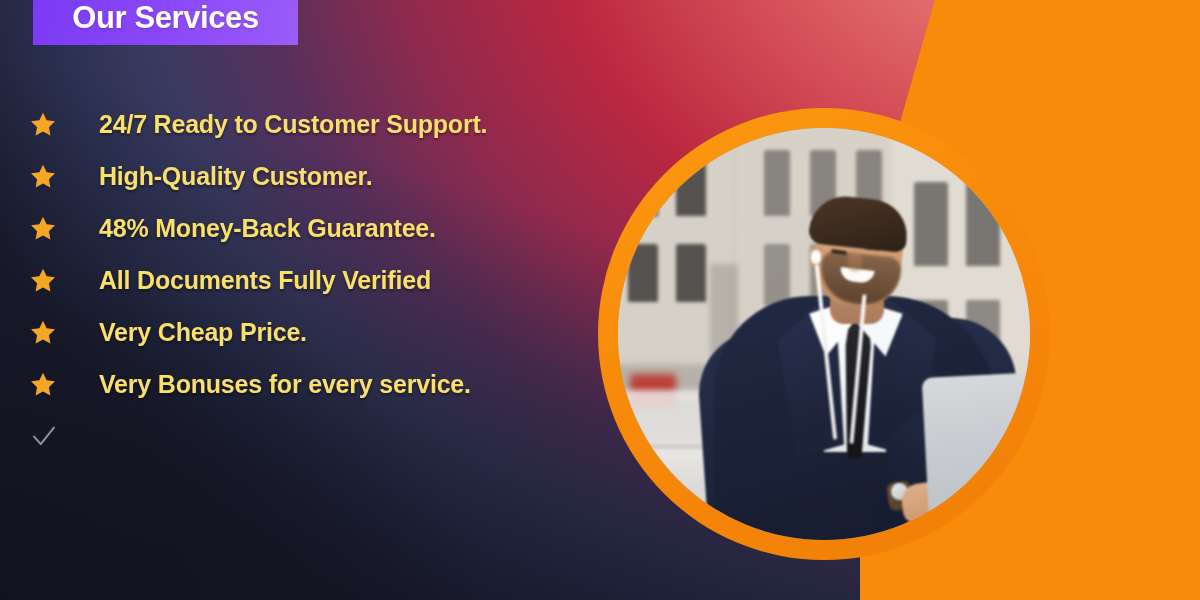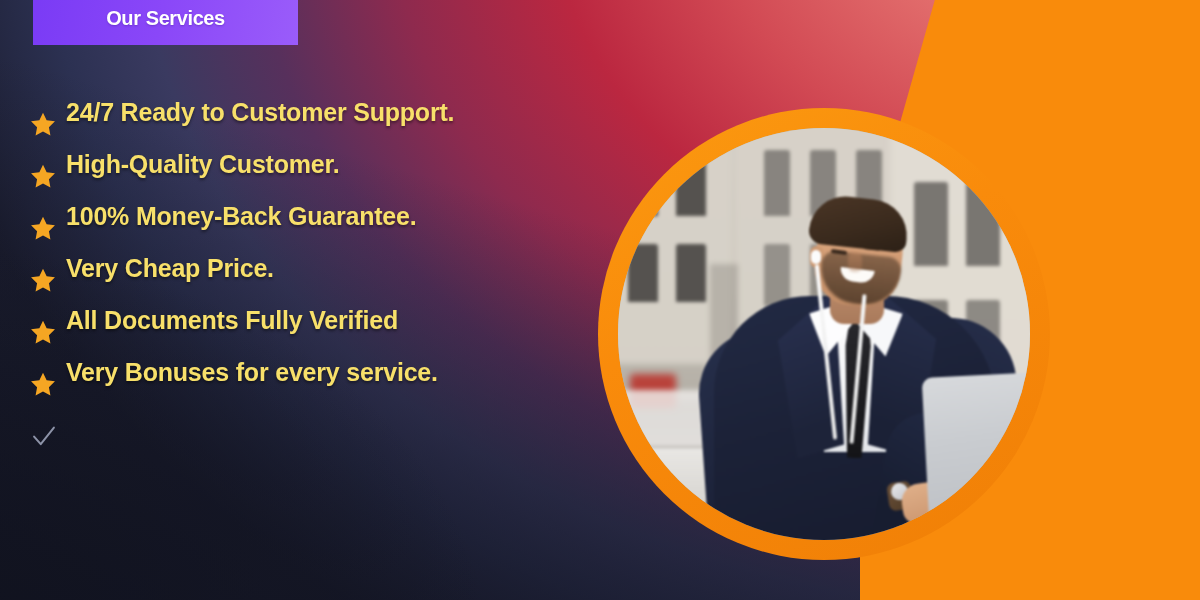--- a/index.html
+++ b/index.html
@@ -397,40 +397,42 @@
     top: -6px;
     width: 265px;
     height: 51px;
     background: linear-gradient(100deg, #7a3bf5 0%, #8a47f8 48%, #9a5cfa 100%);
     display: flex;
     align-items: center;
     justify-content: center;
   }
   .badge-text {
     color: #ffffff;
-    font-size: 20px;
+    font-size: 31px;
     font-weight: bold;
     letter-spacing: -0.4px;
     white-space: nowrap;
     line-height: 1;
     position: relative;
     top: -2px;
     text-shadow: 0 1px 2px rgba(60,20,140,0.35);
   }
 
   
   .services {
     position: absolute;
     left: 24px;
     top: 98px;
     width: 600px;
   }
   .service-row {
     display: flex;
+    align-items: center;
     height: 52px;
+    gap: 33px;
   }
   .bullet {
     width: 38px;
     flex: 0 0 38px;
     display: flex;
     align-items: center;
     justify-content: flex-start;
     padding-left: 4px;
   }
   .star-icon svg { display: block; }
@@ -554,47 +556,47 @@
       </span>
       <span class="service-label">High-Quality Customer.</span>
     </div>
 
     <div class="service-row">
       <span class="bullet star-icon">
         <svg width="30" height="29" viewBox="0 0 24 24">
             <path d="M12 2.2l3.0 6.3 6.9.9-5.0 4.8 1.25 6.9L12 17.8 5.85 21.1 7.1 14.2 2.1 9.4l6.9-.9z" fill="#f5a623"></path>
           </svg>
       </span>
-      <span class="service-label">100% Money-Back Guarantee.</span>
+      <span class="service-label">48% Money-Back Guarantee.</span>
+    </div>
+
+    <div class="service-row">
+      <span class="bullet star-icon">
+        <svg width="30" height="29" viewBox="0 0 24 24">
+            <path d="M12 2.2l3.0 6.3 6.9.9-5.0 4.8 1.25 6.9L12 17.8 5.85 21.1 7.1 14.2 2.1 9.4l6.9-.9z" fill="#f5a623"></path>
+          </svg>
+      </span>
+      <span class="service-label">All Documents Fully Verified</span>
     </div>
 
     <div class="service-row">
       <span class="bullet star-icon">
         <svg width="30" height="29" viewBox="0 0 24 24">
             <path d="M12 2.2l3.0 6.3 6.9.9-5.0 4.8 1.25 6.9L12 17.8 5.85 21.1 7.1 14.2 2.1 9.4l6.9-.9z" fill="#f5a623"></path>
           </svg>
       </span>
       <span class="service-label">Very Cheap Price.</span>
     </div>
 
     <div class="service-row">
       <span class="bullet star-icon">
         <svg width="30" height="29" viewBox="0 0 24 24">
             <path d="M12 2.2l3.0 6.3 6.9.9-5.0 4.8 1.25 6.9L12 17.8 5.85 21.1 7.1 14.2 2.1 9.4l6.9-.9z" fill="#f5a623"></path>
           </svg>
       </span>
-      <span class="service-label">All Documents Fully Verified</span>
-    </div>
-
-    <div class="service-row">
-      <span class="bullet star-icon">
-        <svg width="30" height="29" viewBox="0 0 24 24">
-            <path d="M12 2.2l3.0 6.3 6.9.9-5.0 4.8 1.25 6.9L12 17.8 5.85 21.1 7.1 14.2 2.1 9.4l6.9-.9z" fill="#f5a623"></path>
-          </svg>
-      </span>
       <span class="service-label">Very Bonuses for every service.</span>
     </div>
 
     <div class="service-row check">
       <span class="bullet check-icon">
         <svg width="28" height="28" viewBox="0 0 24 24">
             <path d="M3.5 12.5L9.2 19 20.5 4.8" fill="none" stroke="#8d93a8" stroke-width="1.7" stroke-linecap="round" stroke-linejoin="round"></path>
           </svg>
       </span>
     </div>

